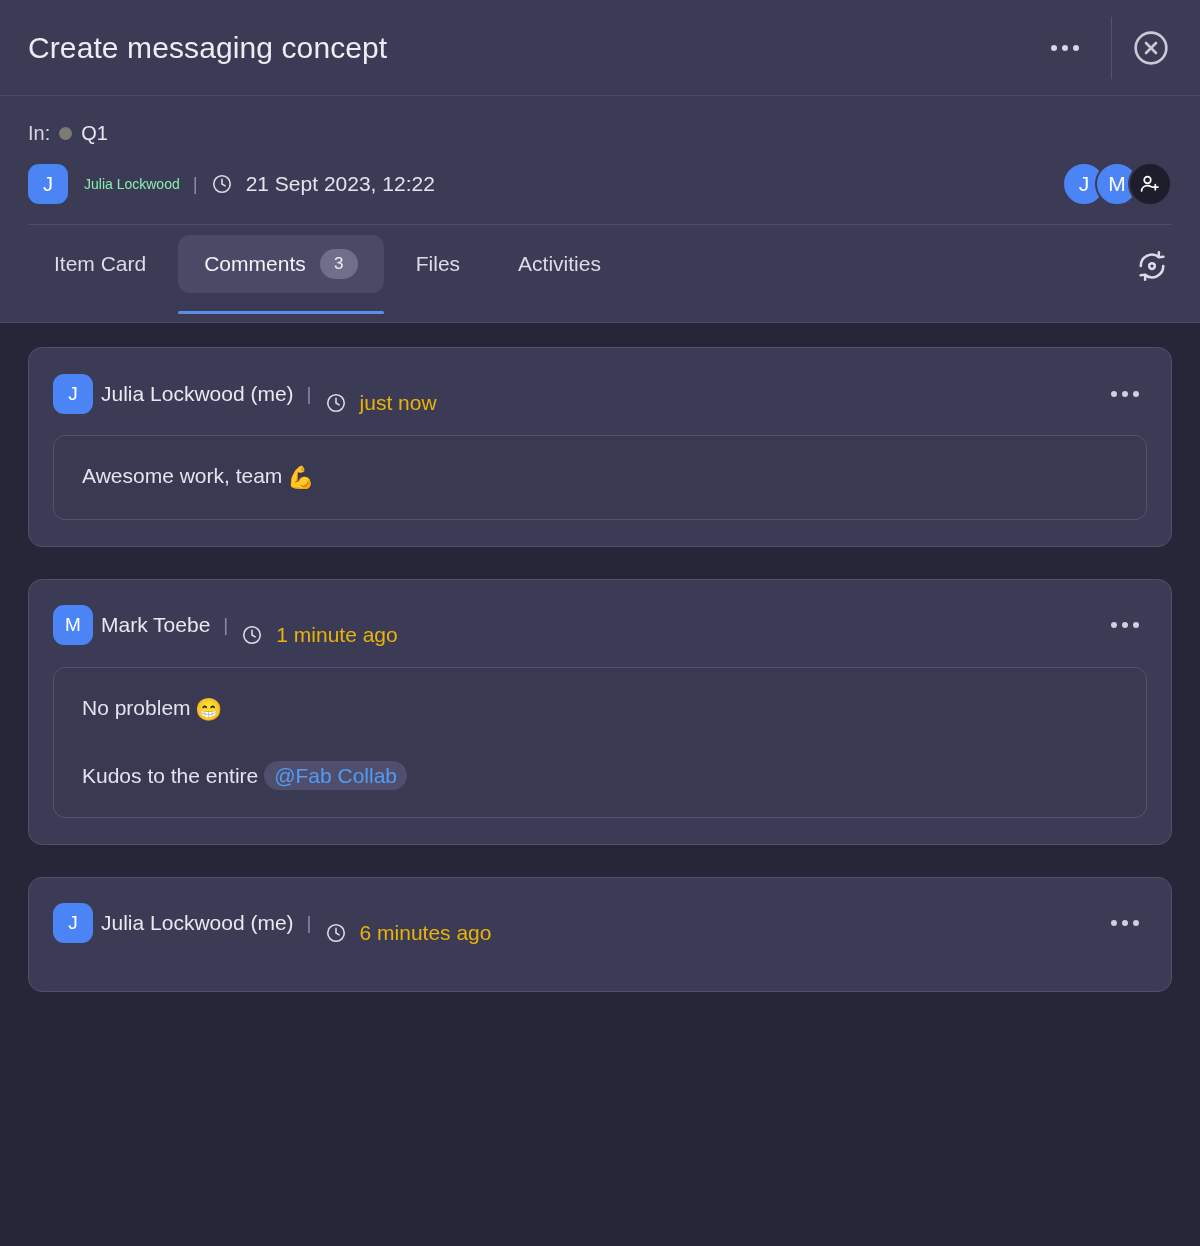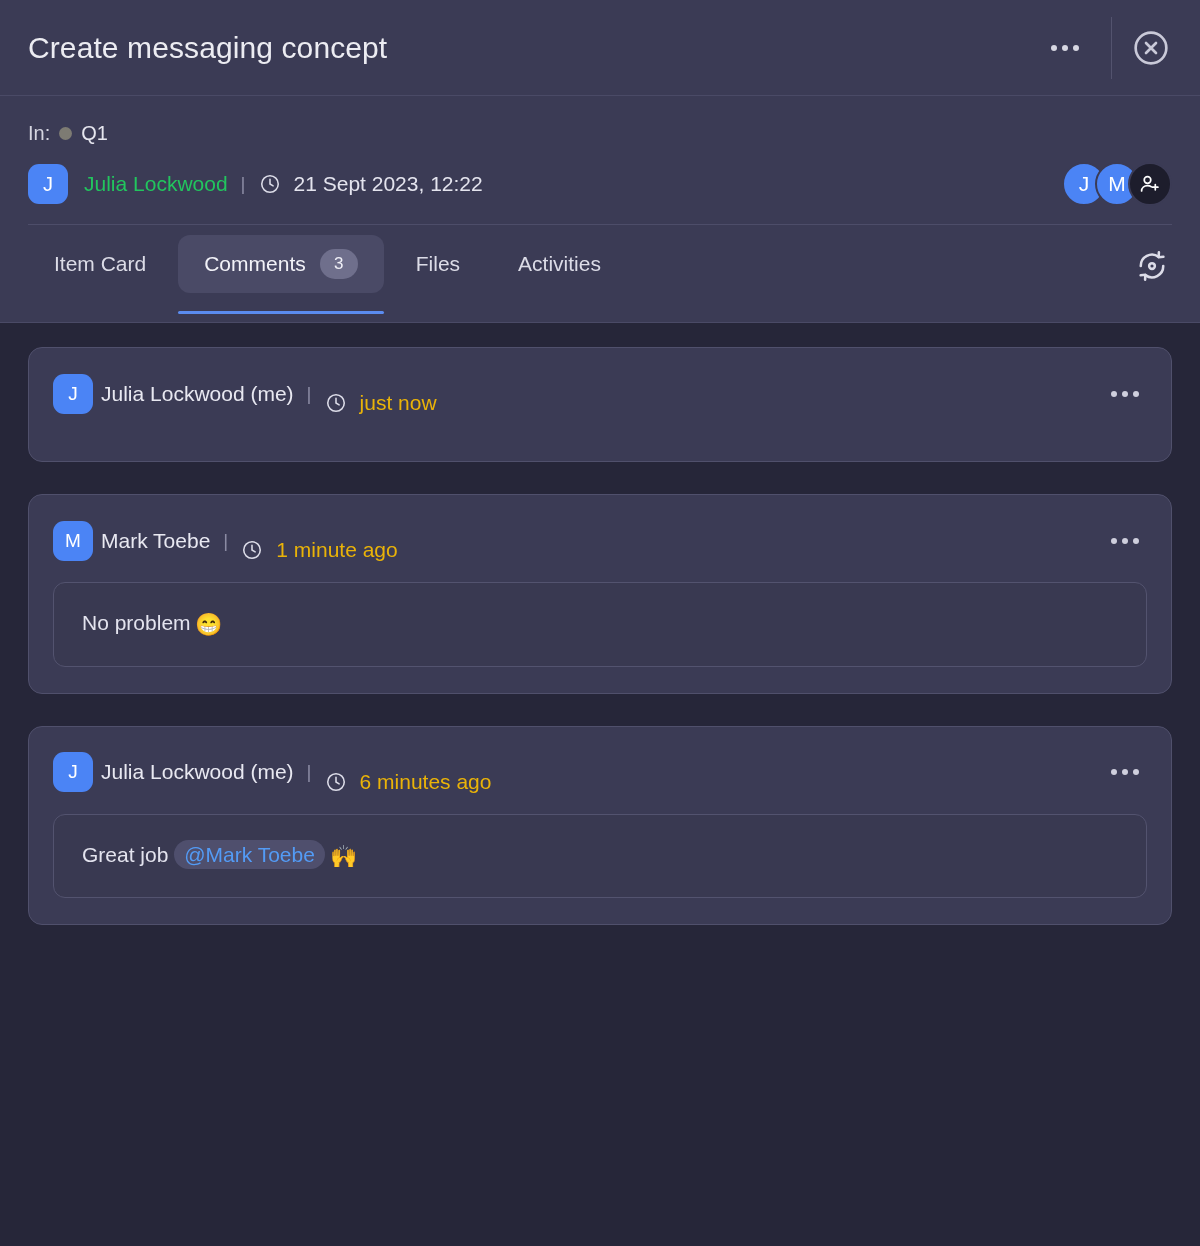--- a/index.html
+++ b/index.html
@@ -113,22 +113,22 @@
     background: #4b84f5;
     color: #fff;
     font-size: 20px;
     display: flex;
     align-items: center;
     justify-content: center;
     flex: 0 0 auto;
   }
   .meta-author {
     margin-left: 16px;
-    font-size: 21px;
-    color: #22c55e;
+    font-size: 14px;
+    color: #86efac;
     white-space: nowrap;
   }
   .sep {
     color: #8b8ba3;
     margin: 0 13px;
     font-size: 19px;
   }
   .meta-time {
     font-size: 21px;
     color: #e4e4ee;
@@ -403,20 +403,25 @@
           </svg>
           <span>just now</span>
         </div>
         <div class="chead-spacer"></div>
         <div class="comment-menu">
           <i></i>
           <i></i>
           <i></i>
         </div>
       </div>
+      <div class="comment-body">
+        <div class="comment-line">
+          <span>Awesome work, team</span><span class="emoji">💪</span>
+        </div>
+      </div>
     </div>
 
     <div class="comment-card">
       <div class="comment-head">
         <div class="avatar">M</div>
         <div class="comment-author">Mark Toebe</div>
         <span class="sep">|</span>
         <div class="comment-time">
           <svg width="22" height="22" viewBox="0 0 24 24" fill="none" stroke="#dcdce8" stroke-width="1.7">
             <circle cx="12" cy="12" r="9"></circle>
@@ -428,20 +433,24 @@
         <div class="comment-menu">
           <i></i>
           <i></i>
           <i></i>
         </div>
       </div>
       <div class="comment-body">
         <div class="comment-line">
           <span>No problem</span><span class="emoji">😁</span>
         </div>
+        <div class="comment-line">
+          <span>Kudos to the entire</span>
+          <span class="mention">@Fab Collab</span>
+        </div>
       </div>
     </div>
 
     <div class="comment-card">
       <div class="comment-head">
         <div class="avatar">J</div>
         <div class="comment-author">Julia Lockwood (me)</div>
         <span class="sep">|</span>
         <div class="comment-time">
           <svg width="22" height="22" viewBox="0 0 24 24" fill="none" stroke="#dcdce8" stroke-width="1.7">
@@ -450,22 +459,16 @@
           </svg>
           <span>6 minutes ago</span>
         </div>
         <div class="chead-spacer"></div>
         <div class="comment-menu">
           <i></i>
           <i></i>
           <i></i>
         </div>
       </div>
-      <div class="comment-body">
-        <div class="comment-line">
-          <span>Great job</span>
-          <span class="mention">@Mark Toebe</span><span class="emoji">🙌</span>
-        </div>
-      </div>
     </div>
 
   </div>
 </div>
 
 </body></html>

